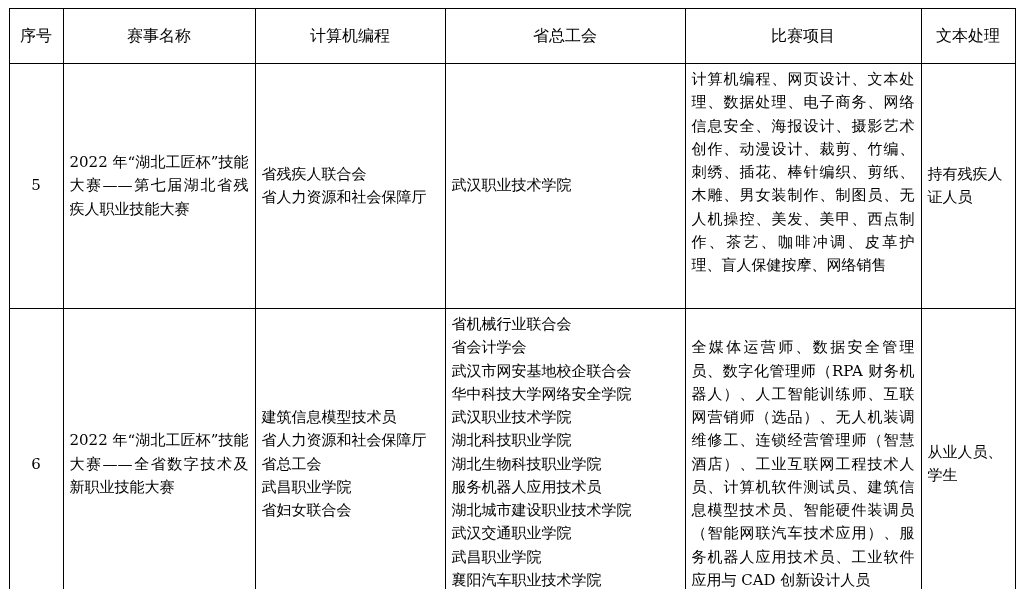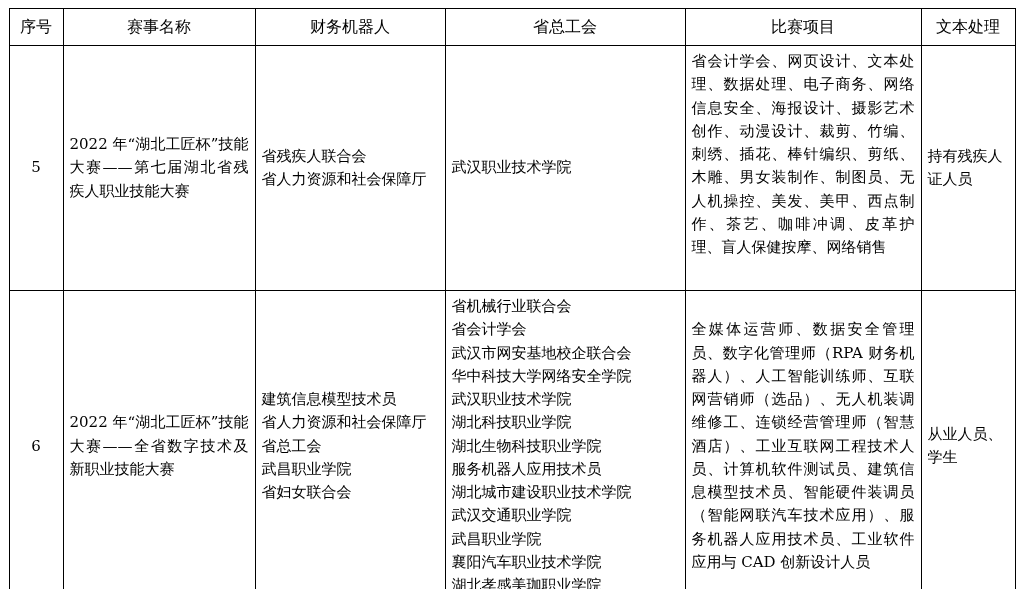--- a/index.html
+++ b/index.html
@@ -33,21 +33,21 @@
     vertical-align: middle;
     padding: 4px 6px;
     font-size: 15px;
     line-height: 1.55;
     font-family: "DejaVu Serif", "Liberation Serif", serif;
   }
   table.contest-table thead th {
     text-align: center;
     font-weight: normal;
     height: 30px;
-    padding: 3px 4px;
+    padding: 12px 4px;
     font-size: 16px;
   }
   col.c-no { width: 54px; }
   col.c-name { width: 192px; }
   col.c-host { width: 190px; }
   col.c-organizer { width: 240px; }
   col.c-items { width: 236px; }
   col.c-audience { width: 94px; }
 
   td.cell-no {
@@ -93,41 +93,41 @@
       <col class="c-name">
       <col class="c-host">
       <col class="c-organizer">
       <col class="c-items">
       <col class="c-audience">
     </colgroup>
     <thead>
       <tr>
         <th>序号</th>
         <th>赛事名称</th>
-        <th>财务机器人</th>
+        <th>计算机编程</th>
         <th>省总工会</th>
         <th>比赛项目</th>
         <th>文本处理</th>
       </tr>
     </thead>
     <tbody>
       <tr class="row-5">
         <td class="cell-no">5</td>
         <td class="cell-name">
           <span class="flow">2022 年“湖北工匠杯”技能大赛——第七届湖北省残疾人职业技能大赛</span>
         </td>
         <td class="cell-host">
           <span class="line">省残疾人联合会</span>
           <span class="line">省人力资源和社会保障厅</span>
         </td>
         <td class="cell-organizer">
           <span class="line">武汉职业技术学院</span>
         </td>
         <td class="cell-items items-5">
-          <span class="flow">省会计学会、网页设计、文本处理、数据处理、电子商务、网络信息安全、海报设计、摄影艺术创作、动漫设计、裁剪、竹编、刺绣、插花、棒针编织、剪纸、木雕、男女装制作、制图员、无人机操控、美发、美甲、西点制作、茶艺、咖啡冲调、皮革护理、盲人保健按摩、网络销售</span>
+          <span class="flow">计算机编程、网页设计、文本处理、数据处理、电子商务、网络信息安全、海报设计、摄影艺术创作、动漫设计、裁剪、竹编、刺绣、插花、棒针编织、剪纸、木雕、男女装制作、制图员、无人机操控、美发、美甲、西点制作、茶艺、咖啡冲调、皮革护理、盲人保健按摩、网络销售</span>
         </td>
         <td class="cell-audience">持有残疾人证人员</td>
       </tr>
       <tr class="row-6">
         <td class="cell-no">6</td>
         <td class="cell-name">
           <span class="flow">2022 年“湖北工匠杯”技能大赛——全省数字技术及新职业技能大赛</span>
         </td>
         <td class="cell-host">
           <span class="line">建筑信息模型技术员</span>

